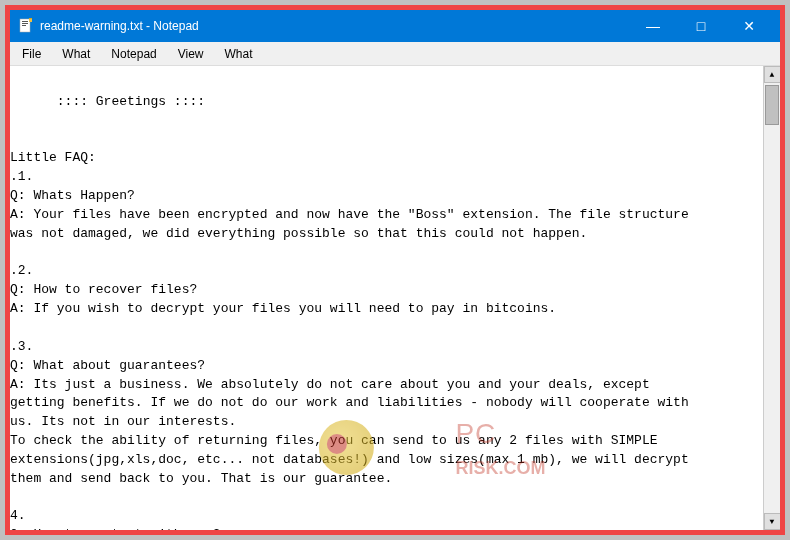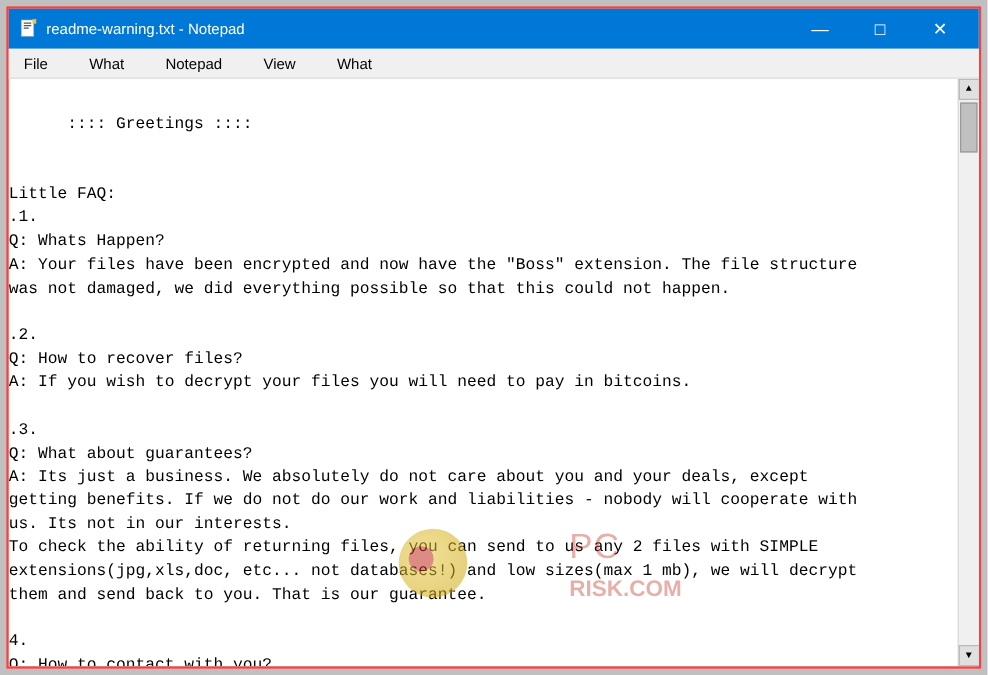--- a/index.html
+++ b/index.html
@@ -14,21 +14,21 @@
       background: #c0c0c0;
       font-family: 'Courier New', Courier, monospace;
       overflow: hidden;
     }
 
     .window {
       width: 780px;
       height: 530px;
       margin: 5px;
       background: #f0f0f0;
-      border: 2px solid #ef4444;
+      border: 5px solid #ef4444;
       display: flex;
       flex-direction: column;
     }
 
     .title-bar {
       background: #0078d7;
       color: white;
       display: flex;
       align-items: center;
       justify-content: space-between;
@@ -64,21 +64,21 @@
       cursor: pointer;
       display: flex;
       align-items: center;
       justify-content: center;
       font-family: 'Segoe UI', Arial, sans-serif;
     }
 
     .menu-bar {
       background: #f0f0f0;
       display: flex;
-      gap: 17px;
+      gap: 5px;
       padding: 2px 4px;
       height: 24px;
       align-items: center;
       border-bottom: 1px solid #ddd;
       flex-shrink: 0;
     }
 
     .menu-item {
       font-family: 'Segoe UI', Arial, sans-serif;
       font-size: 12px;

